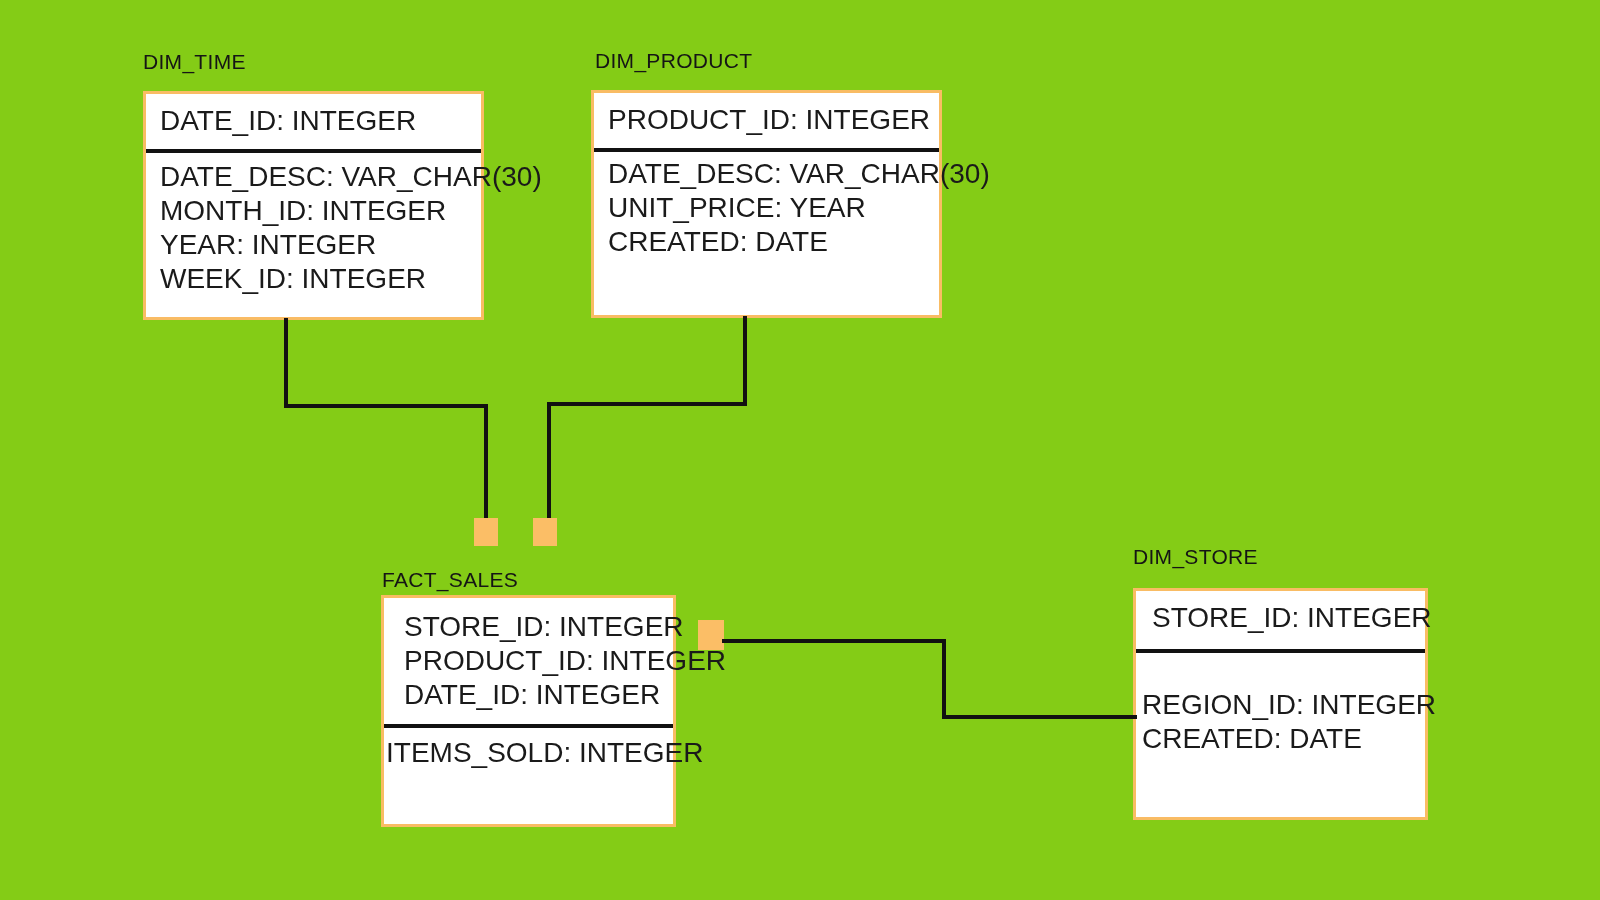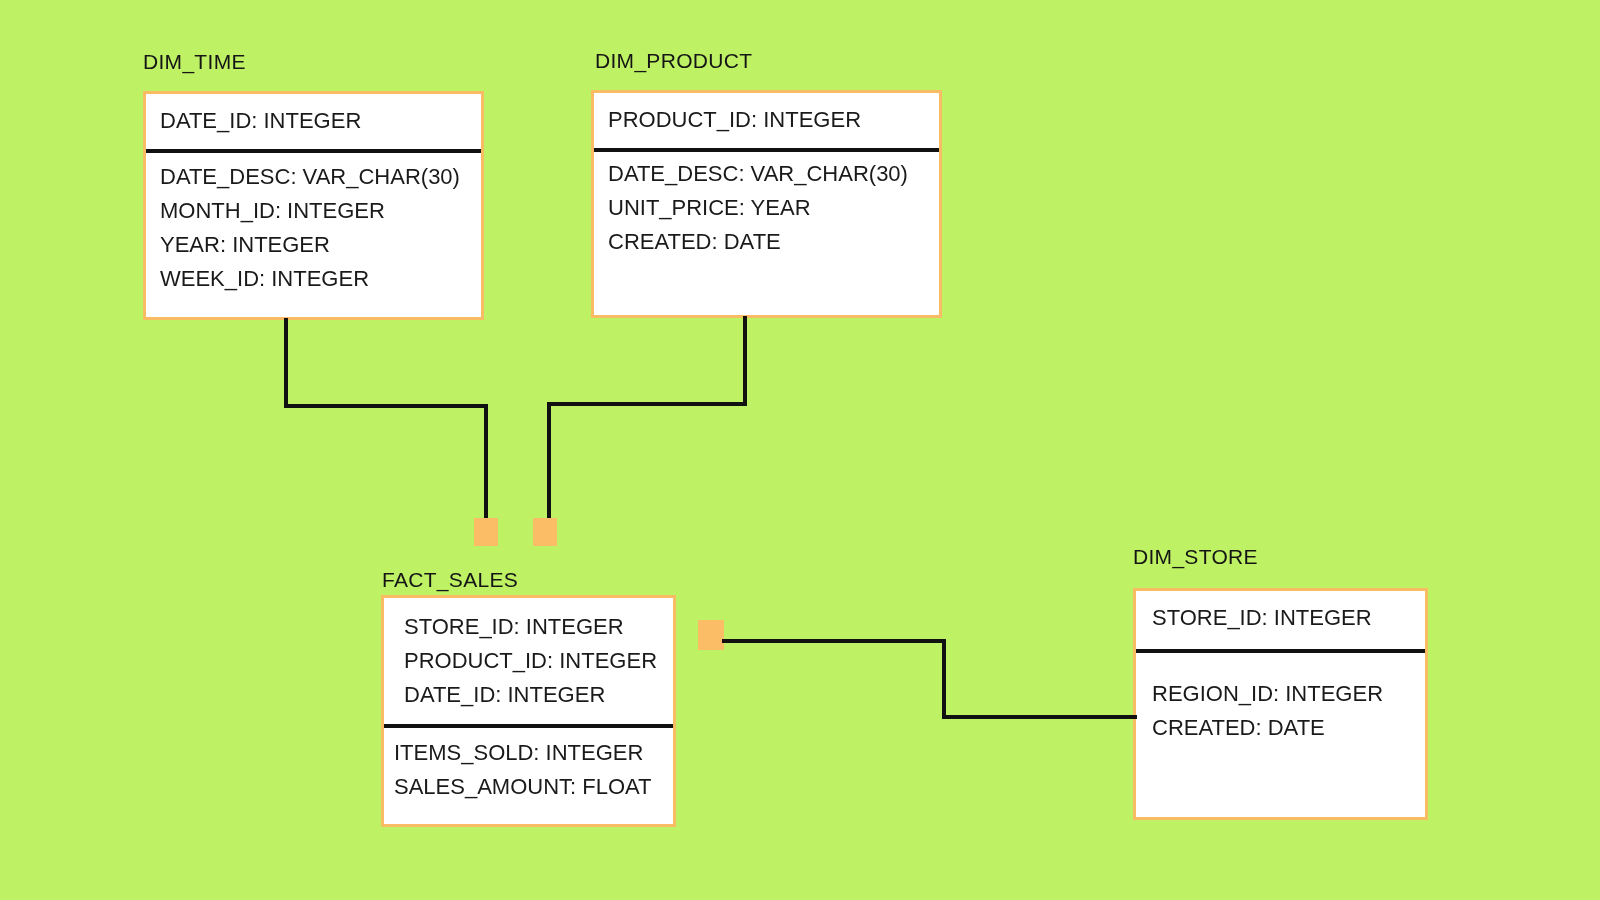--- a/index.html
+++ b/index.html
@@ -4,21 +4,21 @@
 <style>
   html, body {
     margin: 0;
     padding: 0;
     background: #ffffff;
   }
   #canvas {
     position: relative;
     width: 1600px;
     height: 900px;
-    background: #bef264;
+    background: #84cc16;
     font-family: "Liberation Sans", sans-serif;
     overflow: hidden;
     text-decoration: underline;
   }
 
   
   .table-box {
     position: absolute;
     box-sizing: border-box;
     border: 3px solid #F9BC64;
@@ -47,21 +47,21 @@
     background: #111111;
   }
   .attr-section {
     position: absolute;
     left: 0;
     right: 0;
     box-sizing: border-box;
   }
   .attr {
     color: #1a1a1a;
-    font-size: 22px;
+    font-size: 28px;
     line-height: 34px;
     white-space: nowrap;
     font-family: "Liberation Sans", sans-serif;
   }
 
   
   .link-line {
     position: absolute;
     background: #111111;
   }
@@ -111,34 +111,33 @@
 
   <div class="table-title" style="left:382px; top:568px;">FACT_SALES</div>
 
   <div class="table-box" style="left:381px; top:595px; width:295px; height:232px;">
     <div class="pk-section" style="top:0; height:126px; padding:12px 0 0 20px;">
       <div class="attr">STORE_ID: INTEGER</div>
       <div class="attr">PRODUCT_ID: INTEGER</div>
       <div class="attr">DATE_ID: INTEGER</div>
     </div>
     <div class="divider" style="top:126px;"></div>
-    <div class="attr-section" style="top:138px; padding-left:10px;">
+    <div class="attr-section" style="top:138px; padding-left:2px;">
       <div class="attr">ITEMS_SOLD: INTEGER</div>
-      <div class="attr">SALES_AMOUNT: FLOAT</div>
     </div>
   </div>
 
   <div class="table-title" style="left:1133px; top:545px;text-align:right;">DIM_STORE</div>
 
   <div class="table-box" style="left:1133px; top:588px; width:295px; height:232px;">
     <div class="pk-section" style="top:0; height:60px; padding:10px 0 0 16px;">
       <div class="attr">STORE_ID: INTEGER</div>
     </div>
     <div class="divider" style="top:58px;"></div>
-    <div class="attr-section" style="top:86px; padding-left:16px;">
+    <div class="attr-section" style="top:97px; padding-left:6px;">
       <div class="attr">REGION_ID: INTEGER</div>
       <div class="attr">CREATED: DATE</div>
     </div>
   </div>
 
   <div class="link-line v" style="left:284px; top:318px; height:90px;"></div>
   <div class="link-line h" style="left:284px; top:404px; width:204px;"></div>
   <div class="link-line v" style="left:484px; top:404px; height:120px;"></div>
   <div class="conn-square" style="left:474px; top:518px;"></div>
 

